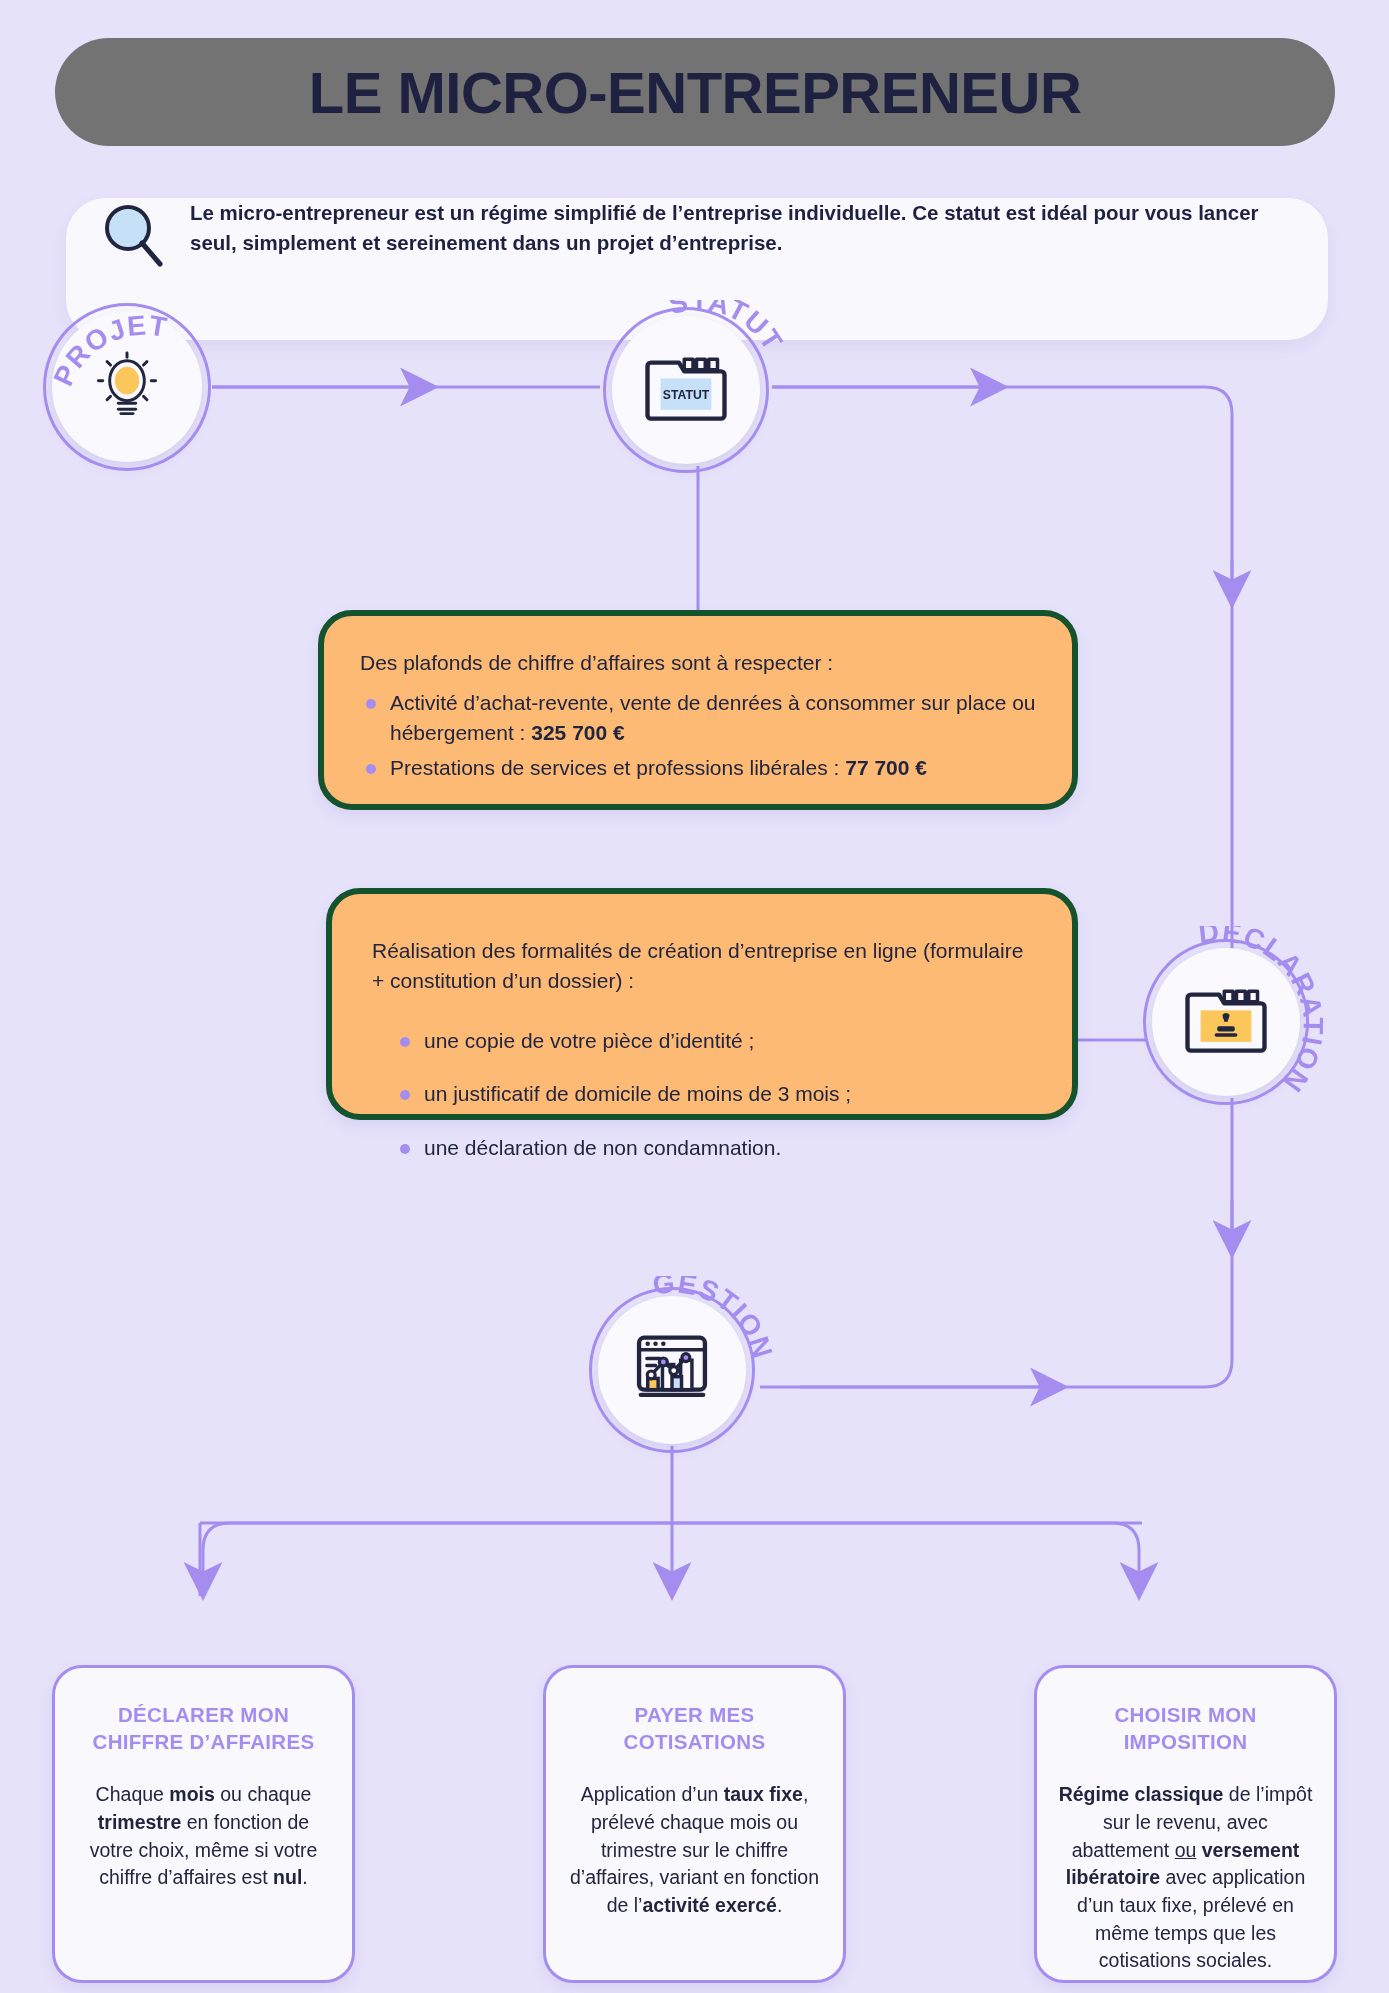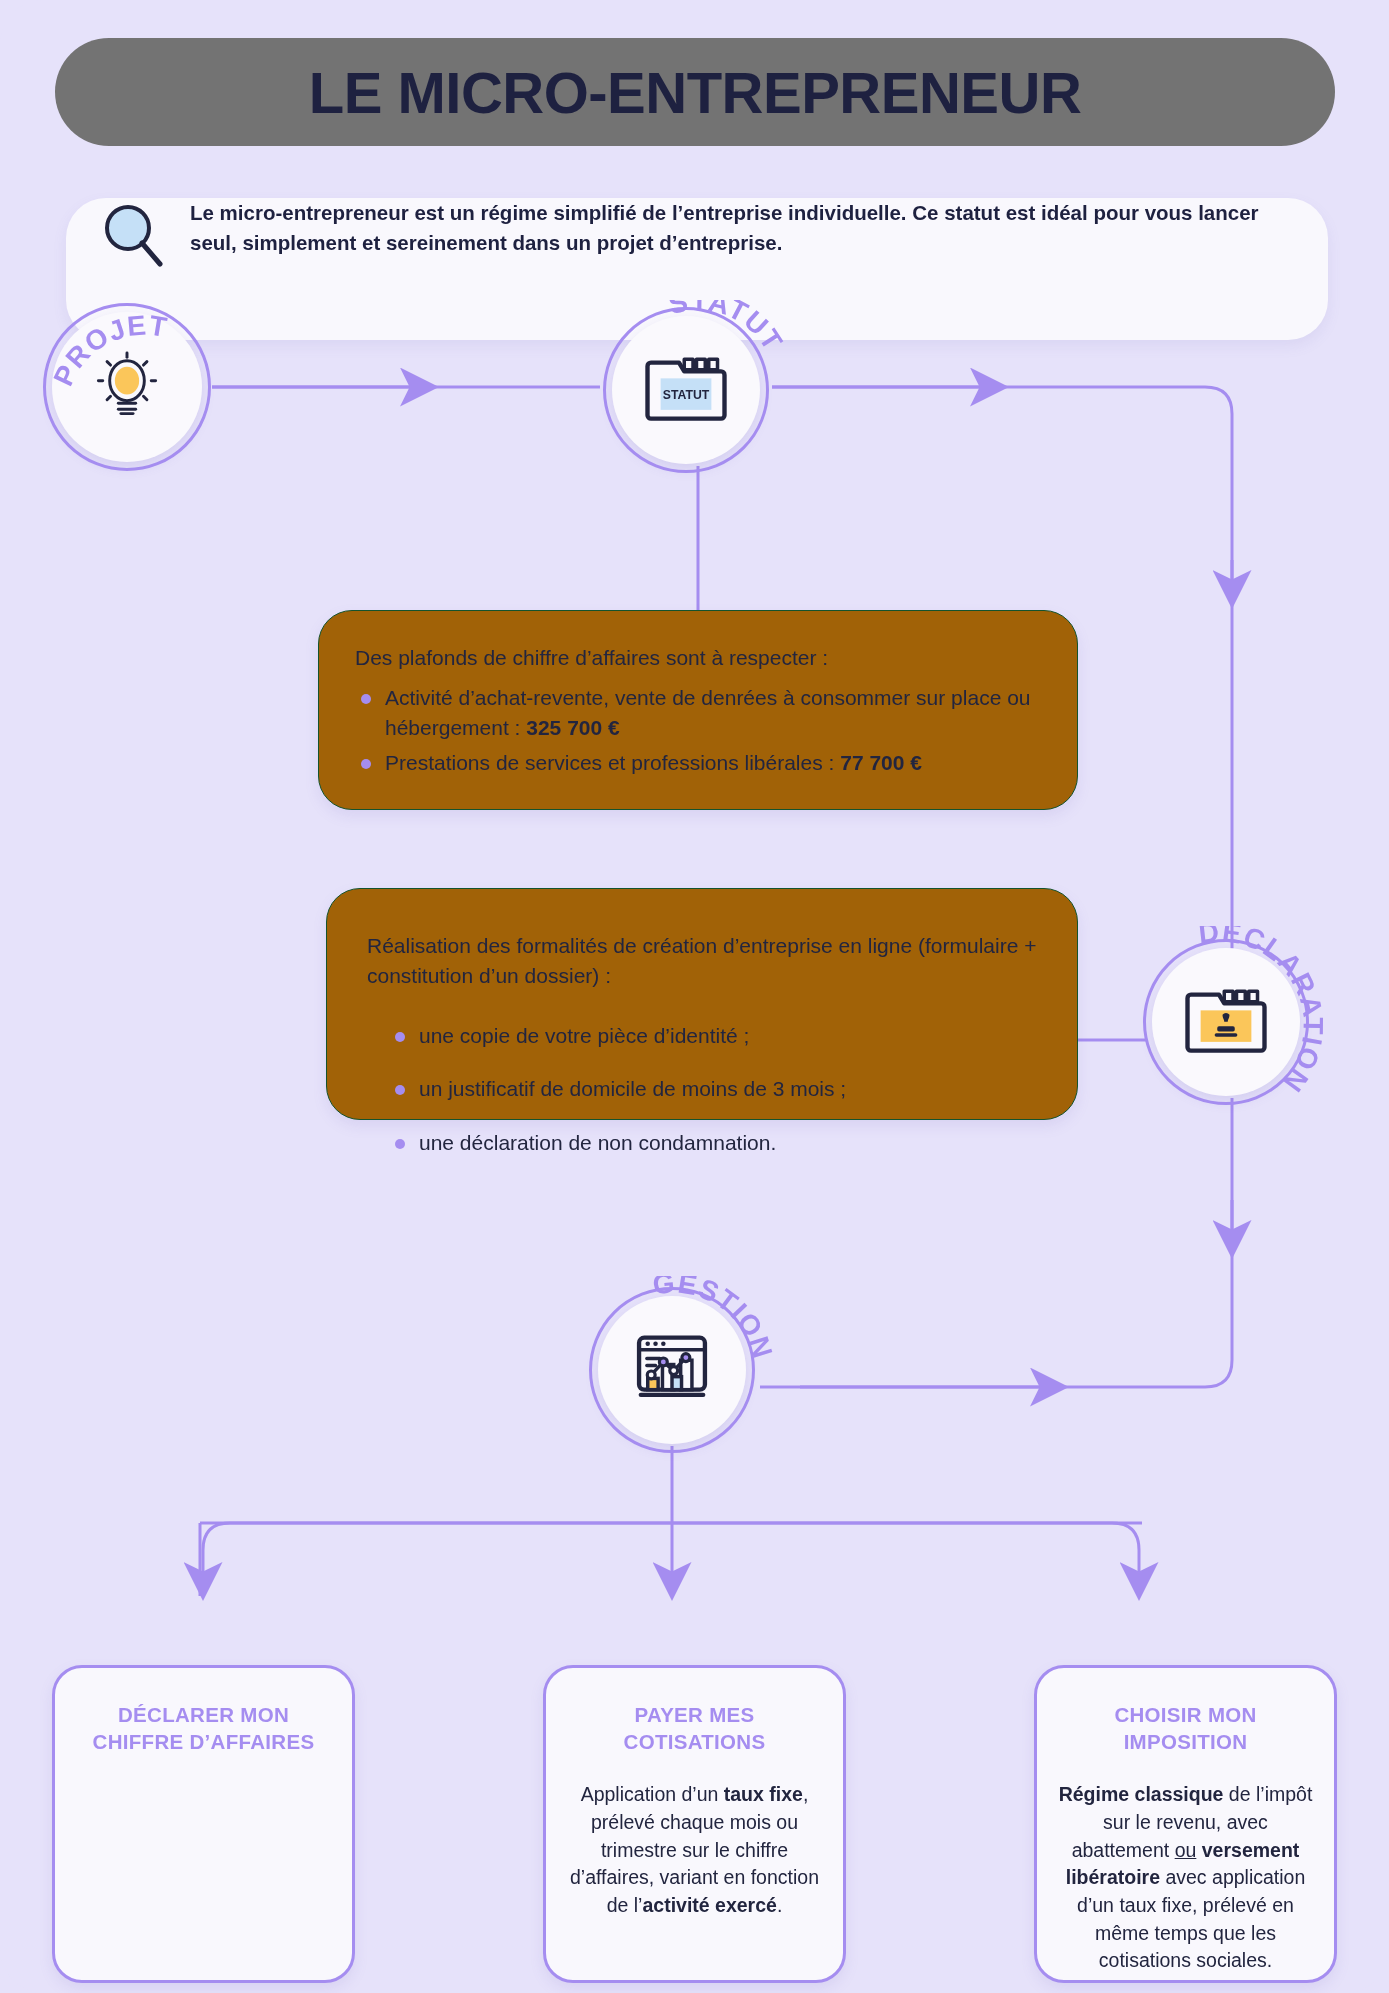--- a/index.html
+++ b/index.html
@@ -91,22 +91,22 @@
   }
 
   #node-projet     { left: 52px;  top: 312px;  width: 150px; height: 150px; }
   #node-statut     { left: 612px; top: 316px;  width: 148px; height: 148px; }
   #node-declaration{ left: 1152px;top: 948px;  width: 148px; height: 148px; }
   #node-gestion    { left: 598px; top: 1296px; width: 148px; height: 148px; }
 
   
   .info-box {
     position: absolute;
-    background: #a16207;
-    border: 1px solid #14532d;
+    background: #fdba74;
+    border: 6px solid #14532d;
     border-radius: 34px;
     box-shadow: 0 6px 14px rgba(120,105,190,0.13);
     z-index: 3;
   }
   #box-plafonds {
     left: 318px; top: 610px; width: 760px; height: 200px;
     padding: 32px 34px 0 36px;
   }
   #box-formalites {
     left: 326px; top: 888px; width: 752px; height: 232px;
@@ -353,20 +353,21 @@
     <div class="box-lead">Réalisation des formalités de création d’entreprise en ligne (formulaire + constitution d’un dossier) :</div>
     <ul class="bullet-list">
       <li>une copie de votre pièce d’identité ;</li>
       <li>un justificatif de domicile de moins de 3 mois ;</li>
       <li>une déclaration de non condamnation.</li>
     </ul>
   </div>
 
   <div class="bottom-card" id="card-declarer" style="left: 52px; width: 303px;">
     <div class="card-title">DÉCLARER MON CHIFFRE D’AFFAIRES</div>
+    <div class="card-body">Chaque <b>mois</b> ou chaque <b>trimestre</b> en fonction de votre choix, même si votre chiffre d’affaires est <b>nul</b>.</div>
   </div>
 
   <div class="bottom-card" id="card-payer" style="left: 543px; width: 303px;">
     <div class="card-title">PAYER MES COTISATIONS</div>
     <div class="card-body">Application d’un <b>taux fixe</b>, prélevé chaque mois ou trimestre sur le chiffre d’affaires, variant en fonction de l’<b>activité exercé</b>.</div>
   </div>
 
   <div class="bottom-card" id="card-choisir" style="left: 1034px; width: 303px;">
     <div class="card-title">CHOISIR MON IMPOSITION</div>
     <div class="card-body"><b>Régime classique</b> de l’impôt sur le revenu, avec abattement <u>ou</u> <b>versement libératoire</b> avec application d’un taux fixe, prélevé en même temps que les cotisations sociales.</div>

